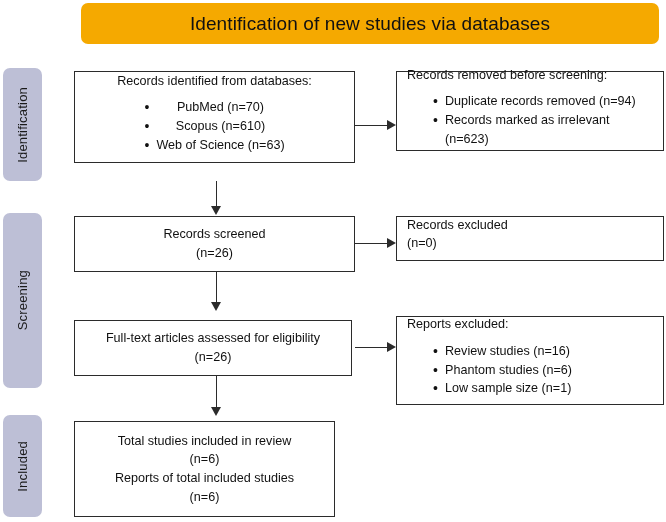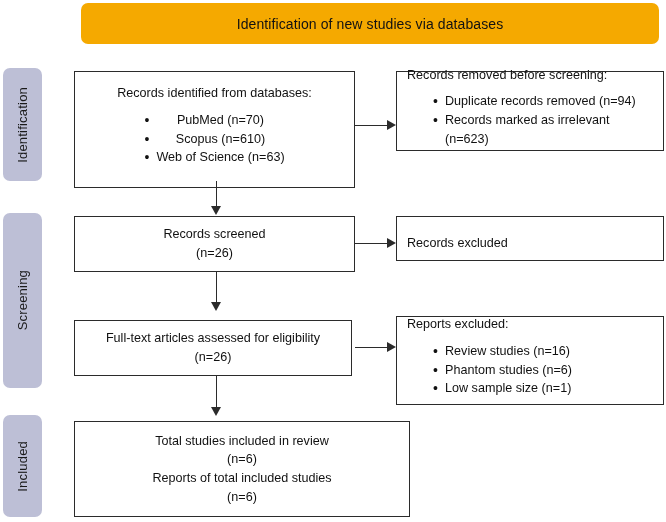--- a/index.html
+++ b/index.html
@@ -23,21 +23,21 @@
     top: 3px;
     width: 578px;
     height: 41px;
     background: #f5a900;
     border-radius: 7px;
     display: flex;
     align-items: center;
     justify-content: center;
   }
   .header-banner-label {
-    font-size: 14px;
+    font-size: 19px;
     color: #111111;
     letter-spacing: 0.1px;
   }
 
   
   .stage-rail {
     position: absolute;
     left: 3px;
     width: 39px;
     background: #bdbfd6;
@@ -103,27 +103,27 @@
     top: -1px;
     font-size: 14px;
   }
   ul.bullets li.nobullet::before { content: ""; }
   ul.bullets li.nobullet { padding-left: 12px; }
 
   .bullets-center { display: flex; justify-content: center; }
   .bullets-center ul.bullets { padding-left: 0; }
 
   
-  #box-records-identified { left: 74px;  top: 71px;  width: 281px; height: 117px; }
+  #box-records-identified { left: 74px;  top: 71px;  width: 281px; height: 92px; }
   #box-records-removed    { left: 396px; top: 71px;  width: 268px; height: 80px; }
   #box-records-screened   { left: 74px;  top: 216px; width: 281px; height: 56px;  }
   #box-records-excluded   { left: 396px; top: 216px; width: 268px; height: 45px; justify-content: flex-end;  }
   #box-fulltext-assessed  { left: 74px;  top: 320px; width: 278px; height: 56px;  }
   #box-reports-excluded   { left: 396px; top: 316px; width: 268px; height: 89px;  }
-  #box-total-included     { left: 74px;  top: 421px; width: 336px; height: 96px;  }
+  #box-total-included     { left: 74px;  top: 421px; width: 261px; height: 96px;  }
 
   
   .conn {
     position: absolute;
     background: #2b2b2b;
   }
   .conn-v { width: 1.4px; }
   .conn-h { height: 1.4px; }
 
   .arrowhead-down {
@@ -198,20 +198,21 @@
   </ul>
 </div>
 
 <div class="flow-box centered" id="box-records-screened">
   <div class="box-line">Records screened</div>
   <div class="box-line">(n=26)</div>
 </div>
 
 <div class="flow-box lefted" id="box-records-excluded">
   <div class="box-line">Records excluded</div>
+  <div class="box-line">(n=0)</div>
 </div>
 
 <div class="flow-box centered" id="box-fulltext-assessed">
   <div class="box-line">Full-text articles assessed for eligibility</div>
   <div class="box-line">(n=26)</div>
 </div>
 
 <div class="flow-box lefted" id="box-reports-excluded">
   <div class="box-heading">Reports excluded:</div>
   <ul class="bullets">

